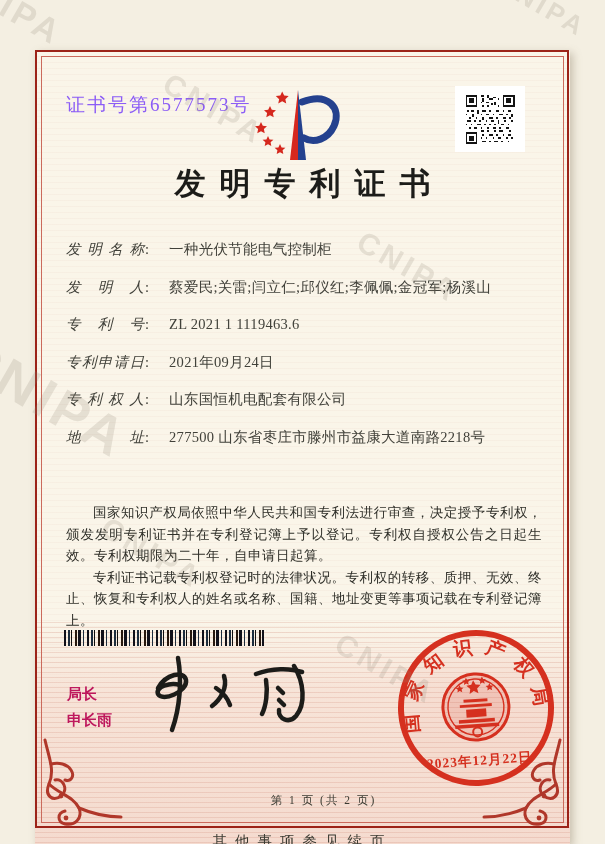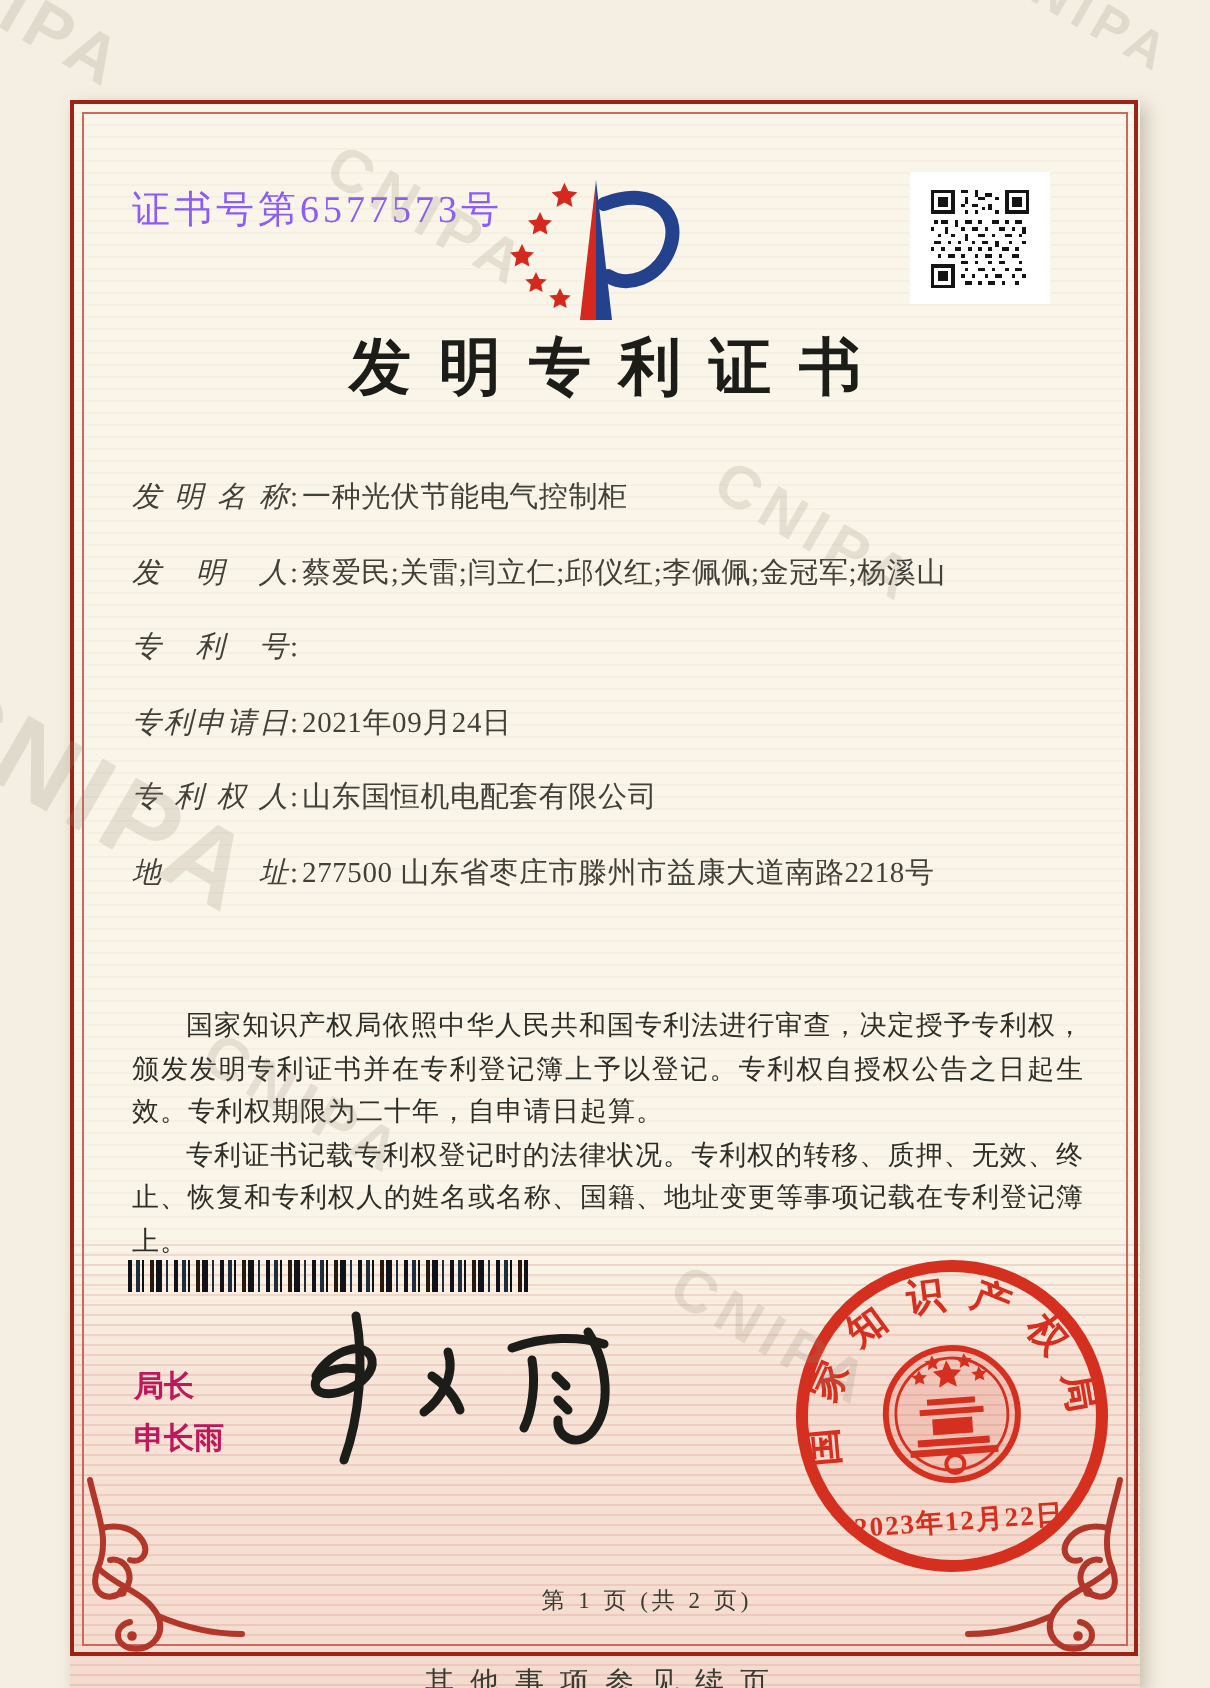--- a/index.html
+++ b/index.html
@@ -52,21 +52,21 @@
   .qr-box{left:455px;top:86px;width:70px;height:66px;background:#ffffff;
           display:flex;align-items:center;justify-content:center;}
   .title{left:0;top:163px;width:605px;text-align:center;
          font-size:31px;font-weight:bold;color:#1c1c19;
          letter-spacing:14px;padding-left:14px;box-sizing:border-box;font-family:Liberation Serif, serif;}
   .rows{left:66px;top:239px;width:480px;}
   .row{display:flex;height:37.5px;align-items:flex-start;line-height:20px;
        font-size:14.5px;color:#41413a;}
   .row .lab{width:78px;text-align:justify;text-align-last:justify;flex:none;font-style:italic;}
   .row .colon{flex:none;margin:0 2px 0 1px;}
-  .row .val{margin-left:0;letter-spacing:0.3px;}
+  .row .val{margin-left:18px;letter-spacing:0.3px;}
   .row2{position:absolute;display:flex;font-size:14.5px;color:#41413a;line-height:20px;}
   .paras{left:66px;top:502px;width:476px;font-size:13.5px;line-height:21.5px;
          color:#2f2f29;text-align:justify;}
   .paras p{margin:0;text-indent:2em;letter-spacing:0.5px;}
   .barcode{left:64px;top:630px;width:200px;height:16px;
     background:repeating-linear-gradient(90deg,
       #11111a 0 2px,transparent 2px 4px,
       #1d2d3d 4px 6px,transparent 6px 7px,
       #101010 7px 8px,transparent 8px 11px,
       #27180e 11px 13px,transparent 13px 14px,
@@ -172,20 +172,21 @@
     <span class="val">一种光伏节能电气控制柜</span>
   </div>
   <div class="row">
     <span class="lab">发明人</span>
       <span class="colon">:</span>
     <span class="val">蔡爱民;关雷;闫立仁;邱仪红;李佩佩;金冠军;杨溪山</span>
   </div>
   <div class="row">
     <span class="lab">专利号</span>
       <span class="colon">:</span>
+    <span class="val">ZL 2021 1 1119463.6</span>
   </div>
   <div class="row">
     <span class="lab">专利申请日</span>
       <span class="colon">:</span>
     <span class="val">2021年09月24日</span>
   </div>
   <div class="row">
     <span class="lab">专利权人</span>
       <span class="colon">:</span>
     <span class="val">山东国恒机电配套有限公司</span>

